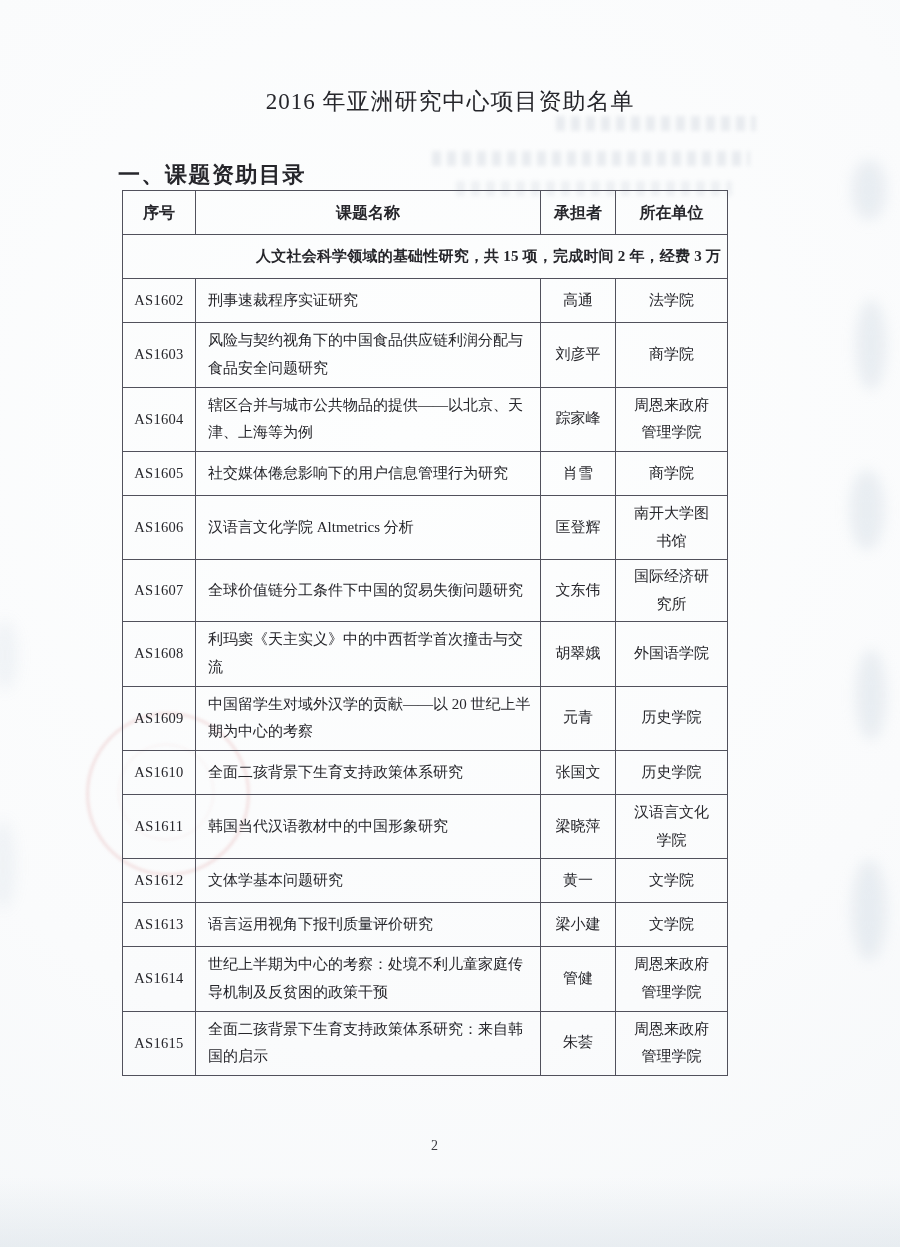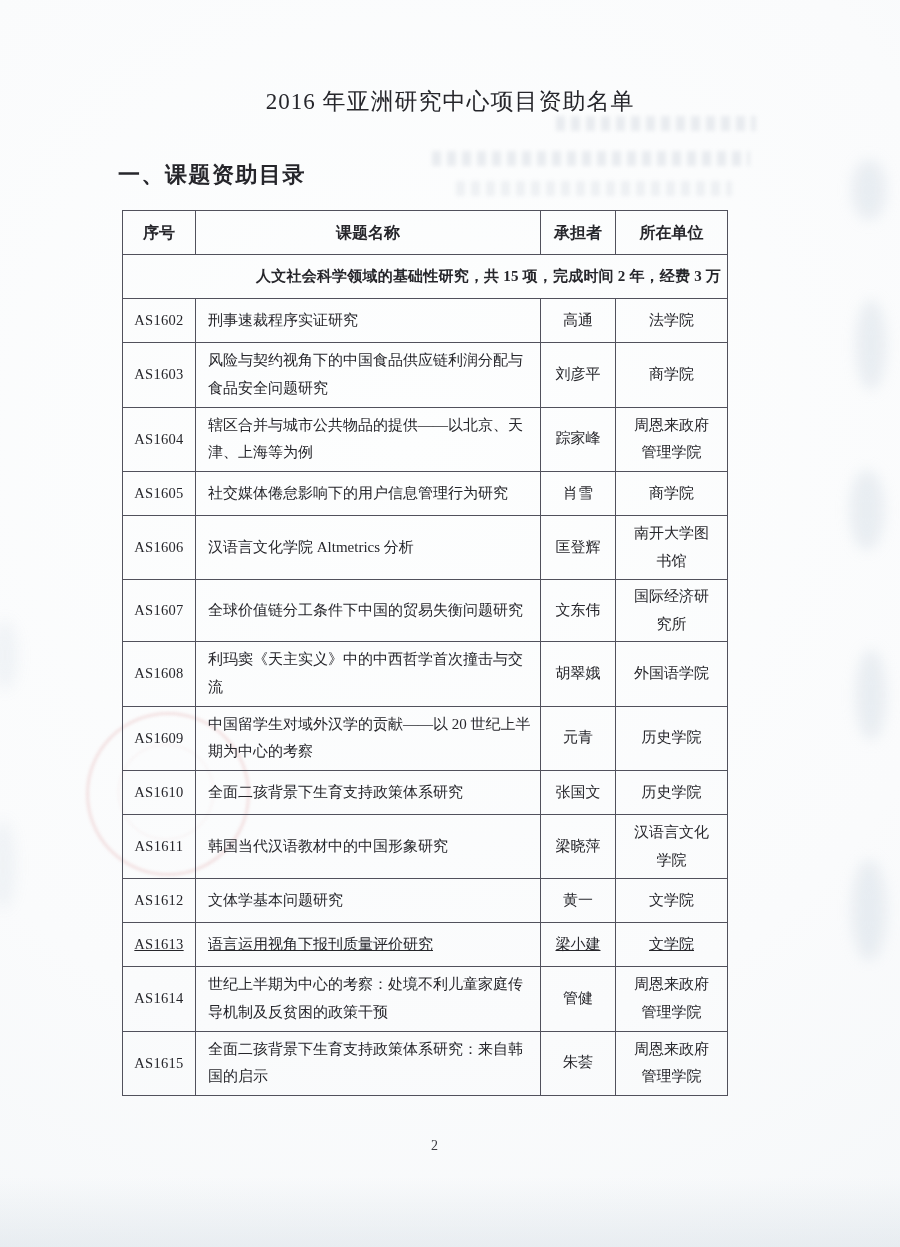--- a/index.html
+++ b/index.html
@@ -31,21 +31,21 @@
   .section-heading{
     position:absolute;left:118px;top:160px;
     font-size:22px;font-weight:bold;letter-spacing:1.5px;
   }
   .page-number{
     position:absolute;left:132px;top:1138px;width:605px;
     text-align:center;font-size:14px;color:#3a3a40;
   }
   
   table.grant-table{
-    position:absolute;left:122px;top:210px;width:605px;
+    position:absolute;left:122px;top:190px;width:605px;
     border-collapse:collapse;table-layout:fixed;
   }
   .grant-table td,.grant-table th{
     border:1.4px solid #51515c;
     font-size:15px;line-height:1.85;
     vertical-align:middle;
     overflow:hidden;
   }
   .grant-table th{font-size:16px;font-weight:bold;text-align:center;padding:0 2px;}
   .col-id{width:73px;}
@@ -160,21 +160,21 @@
         <td class="c-title">韩国当代汉语教材中的中国形象研究</td>
         <td class="c-person">梁晓萍</td>
         <td class="c-unit">汉语言文化学院</td>
       </tr>
       <tr style="height:44px;">
         <td class="c-id">AS1612</td>
         <td class="c-title">文体学基本问题研究</td>
         <td class="c-person">黄一</td>
         <td class="c-unit">文学院</td>
       </tr>
-      <tr style="height:44px;text-decoration:underline;">
+      <tr style="height:44px;">
         <td class="c-id">AS1613</td>
         <td class="c-title">语言运用视角下报刊质量评价研究</td>
         <td class="c-person">梁小建</td>
         <td class="c-unit">文学院</td>
       </tr>
       <tr style="height:64px;">
         <td class="c-id">AS1614</td>
         <td class="c-title">世纪上半期为中心的考察：处境不利儿童家庭传导机制及反贫困的政策干预</td>
         <td class="c-person">管健</td>
         <td class="c-unit">周恩来政府管理学院</td>

